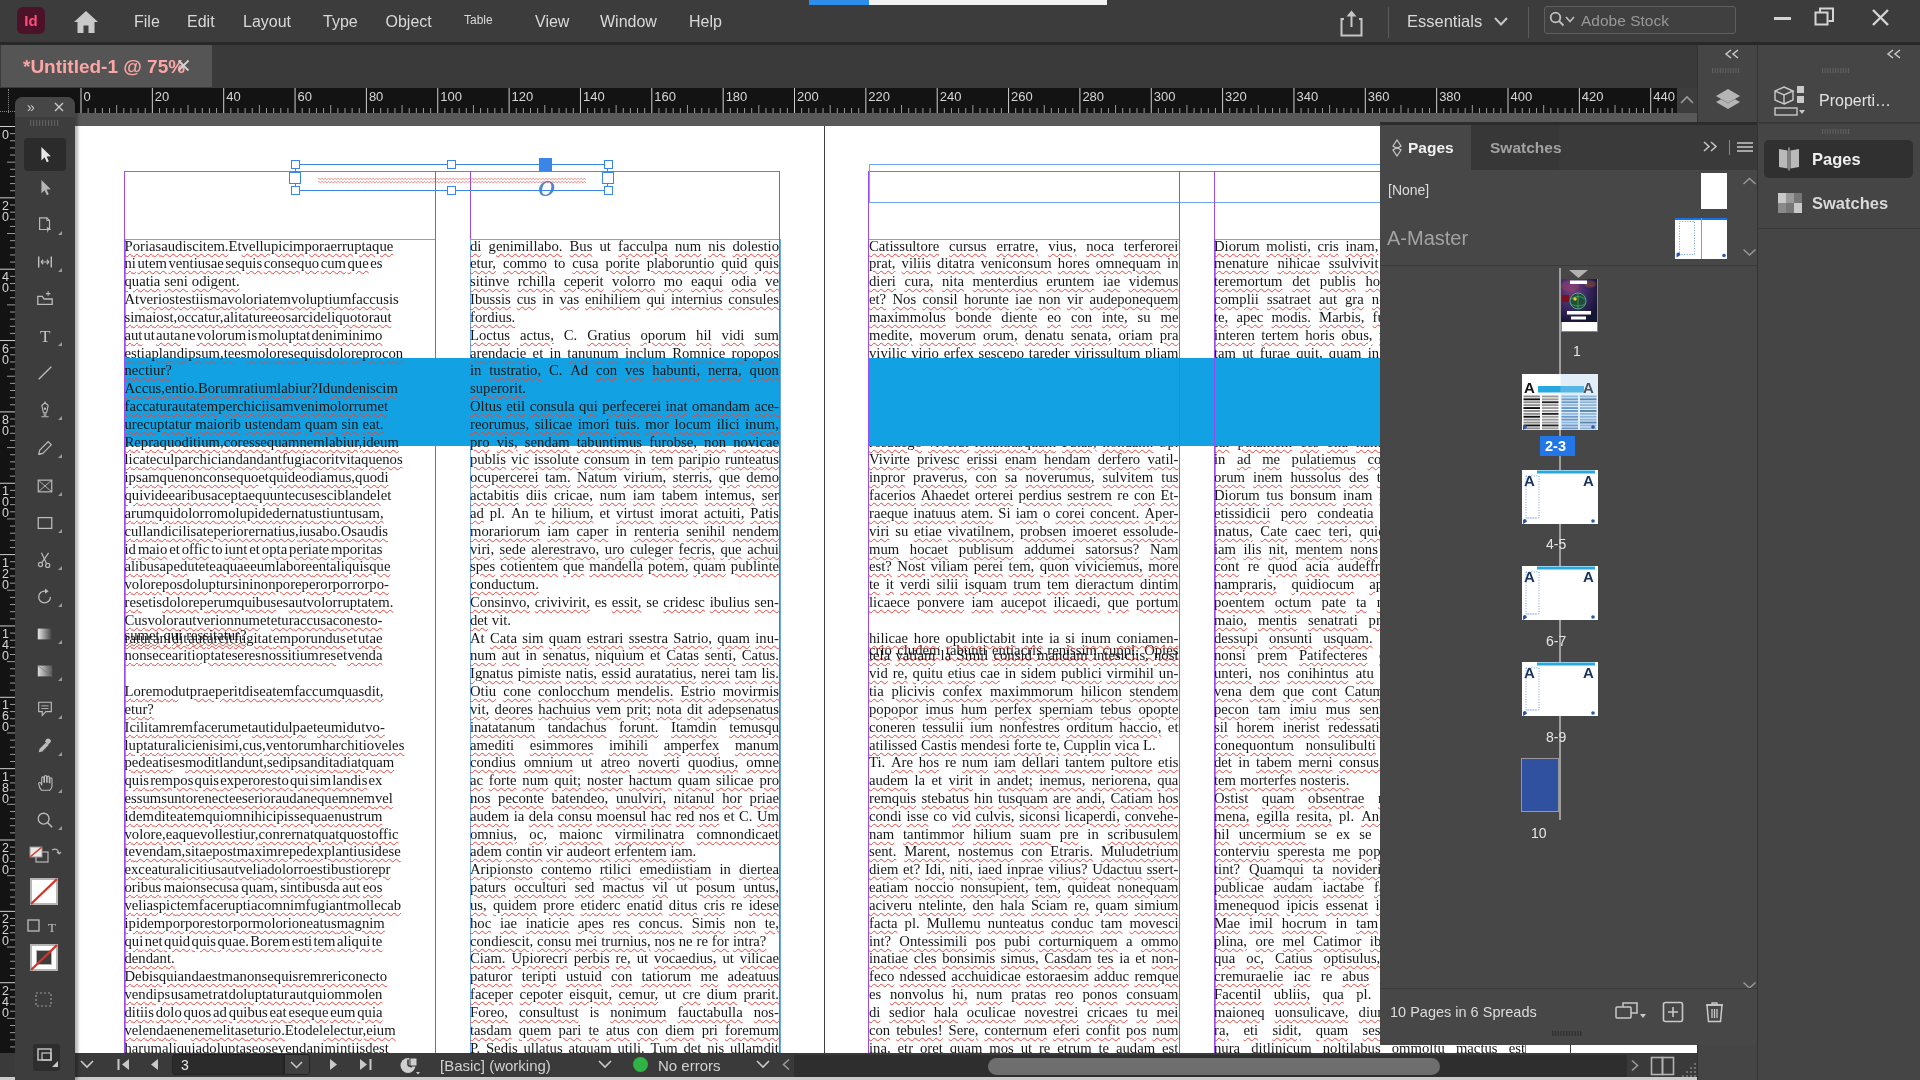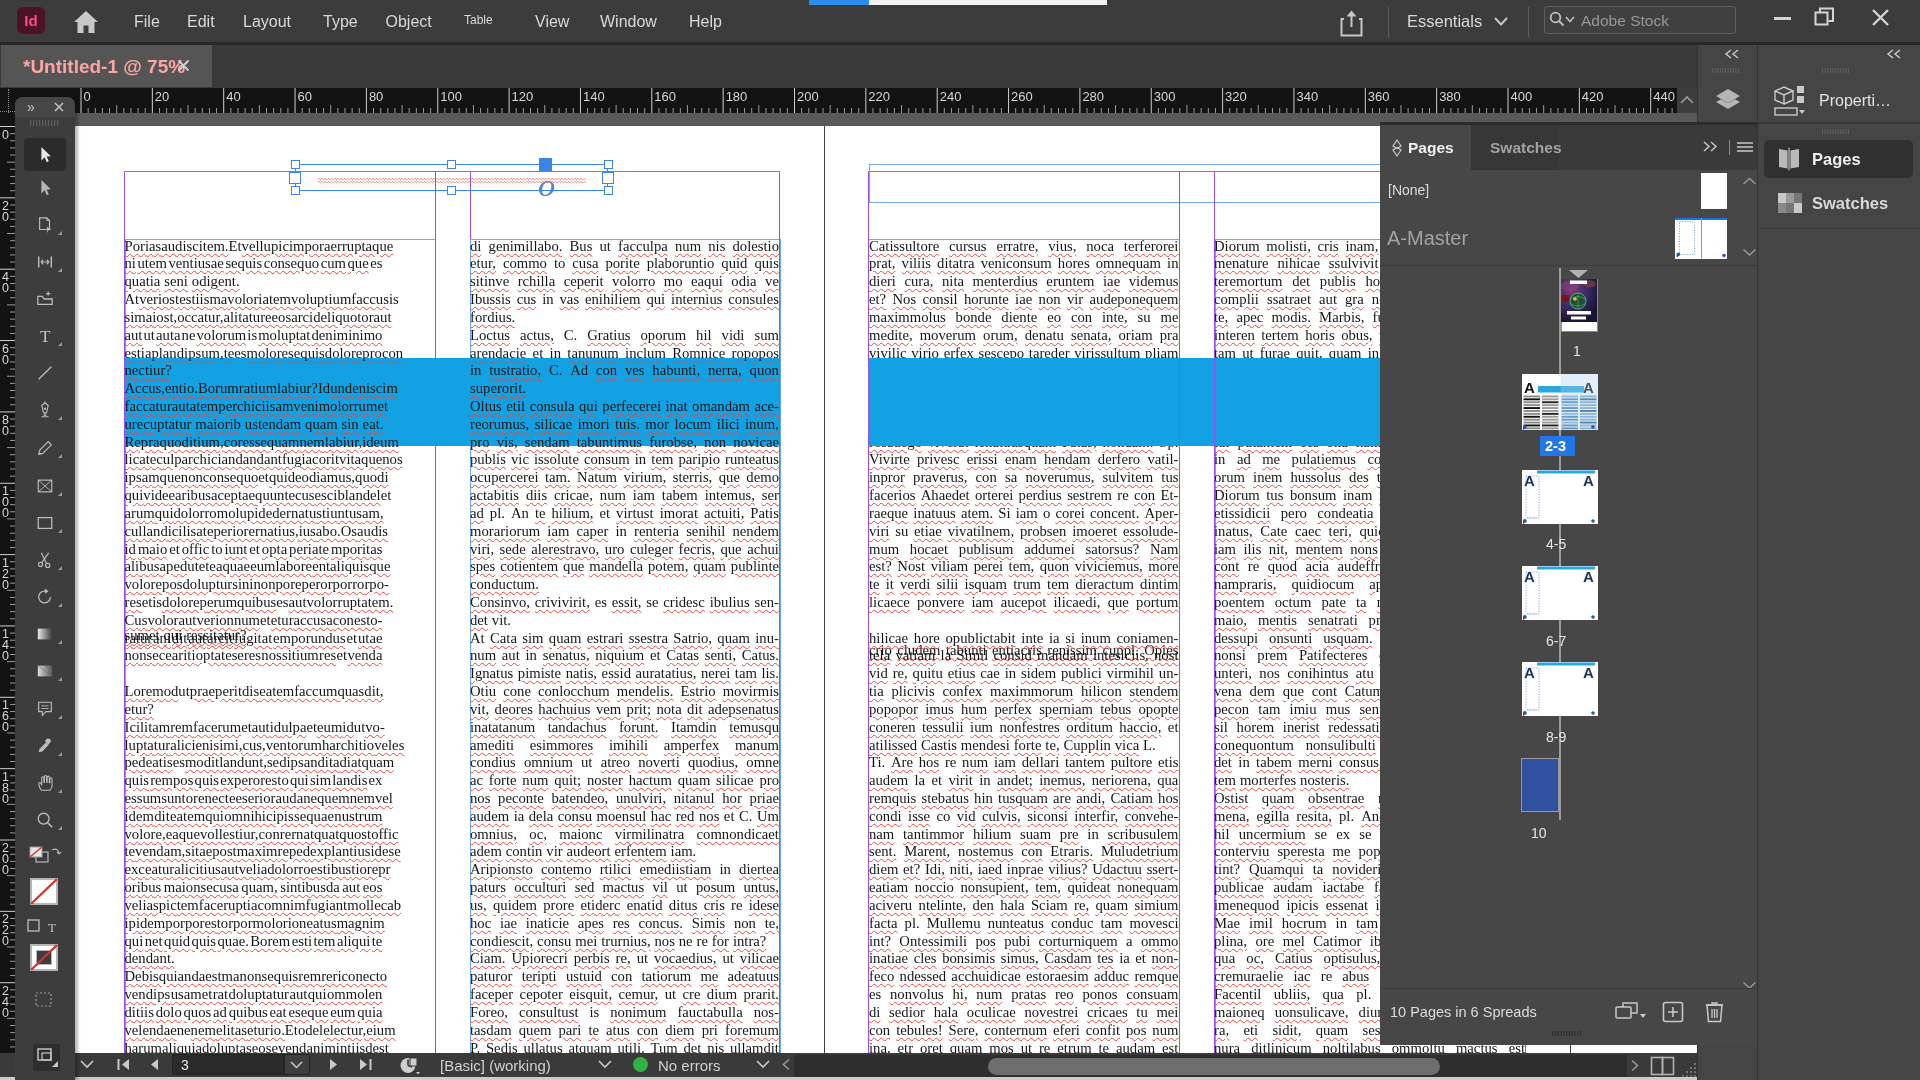--- a/index.html
+++ b/index.html
@@ -338,21 +338,21 @@
         <s>Catiam</s>
         <s>hos</s>
       </div>
       <div class="L" style="top:807.84px">
         <s>condi</s>
         <s>isse</s>
         <i>co</i>
         <s>vid</s>
         <s>culvis,</s>
         <s>siconsi</s>
-        <s>interfir,</s>
+        <s>licaperdi,</s>
         <s>convehe-</s>
       </div>
       <div class="L" style="top:825.66px">
         <s>nam</s>
         <s>tantimmor</s>
         <s>hilium</s>
         <s>suam</s>
         <s>pre</s>
         <i>in</i>
         <s>scribusulem</s>

